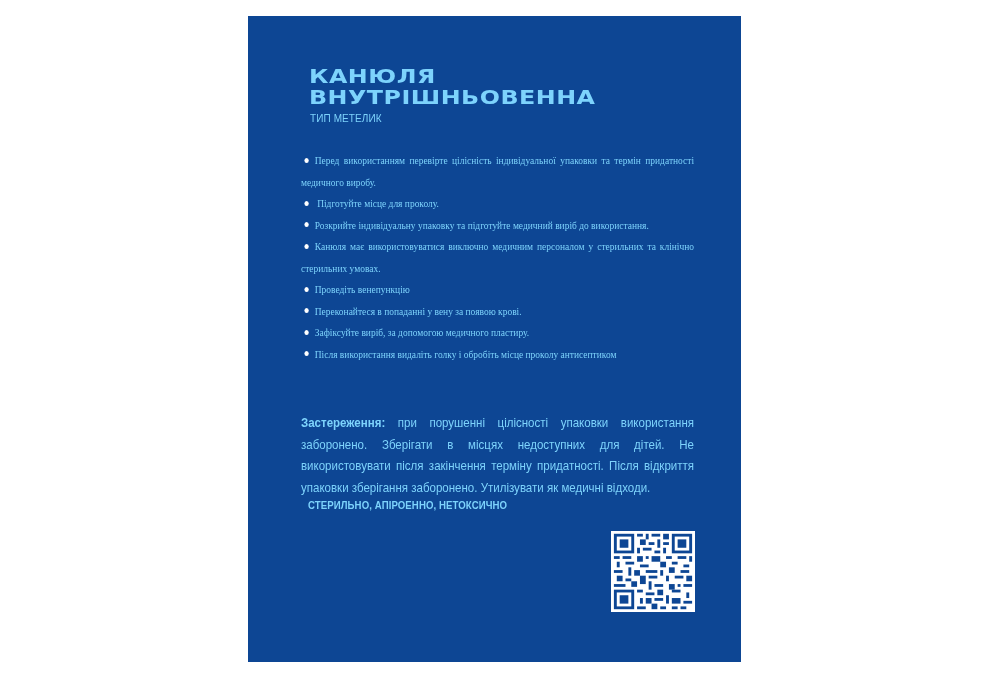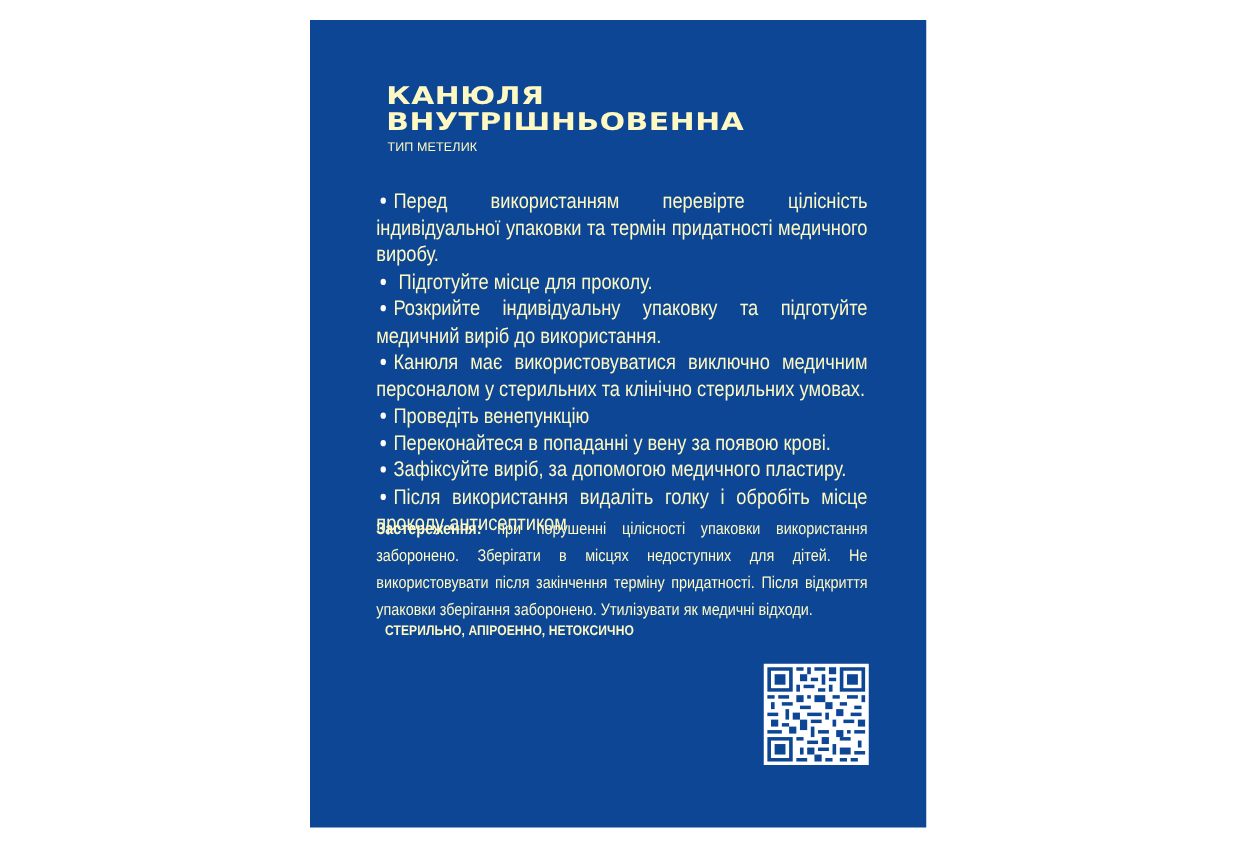--- a/index.html
+++ b/index.html
@@ -1,20 +1,20 @@
 <!DOCTYPE html>
 <html><head>
   <meta charset="utf-8">
   <style>
     html, body { margin:0; padding:0; }
     body { width:1000px; height:685px; background:#ffffff; position:relative; overflow:hidden; font-family:"Liberation Sans", sans-serif; }
-    .panel { position:absolute; left:248px; top:16px; width:493px; height:646px; background:#0d4694; color:#fef9c3; }
+    .panel { position:absolute; left:248px; top:16px; width:493px; height:646px; background:#0d4694; color:#7dd3fc; }
     .title { position:absolute; left:61px; top:50px; font-family:"DejaVu Sans", sans-serif; font-weight:bold; font-size:19.5px; line-height:21px; letter-spacing:0.4px; text-transform:uppercase; transform:scaleX(1.22); transform-origin:left top; }
     .subtitle { position:absolute; left:62px; top:97px; font-size:10px; letter-spacing:0.1px;text-align:center; }
-    .body-text { position:absolute; left:53px; top:134px; width:393px; font-family:Liberation Sans, sans-serif; font-size:17px; line-height:21.5px; }
+    .body-text { position:absolute; left:53px; top:134px; width:393px; font-family:Liberation Serif, serif; font-size:11px; line-height:21.5px; }
     .item { text-align:justify; text-align-last:left; transform:scaleX(0.86); transform-origin:left top; width:457px; }
     .bullet { display:inline-block; width:5px; height:5px; border-radius:50%; background:#fff; margin:0 7px 2px 4px; vertical-align:middle; }
     .warning { position:absolute; left:53px; top:396px; width:457px; font-size:13.4px; line-height:21.5px; text-align:justify; text-align-last:left; transform:scaleX(0.86); transform-origin:left top; }
     .warning b { font-weight:bold; }
     .sterile { position:absolute; left:60px; top:483px; font-size:11.2px; font-weight:bold; letter-spacing:0.1px; transform:scaleX(0.86); transform-origin:left top; }
     .qr { position:absolute; left:363px; top:515px; width:84px; height:81px; background:#fff; }
     .qr svg { display:block; }
   </style>
 </head>
 <body>

